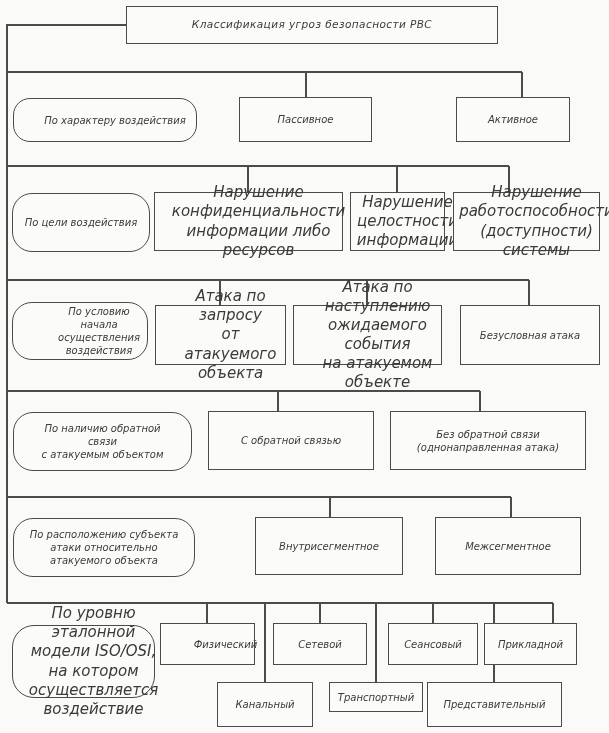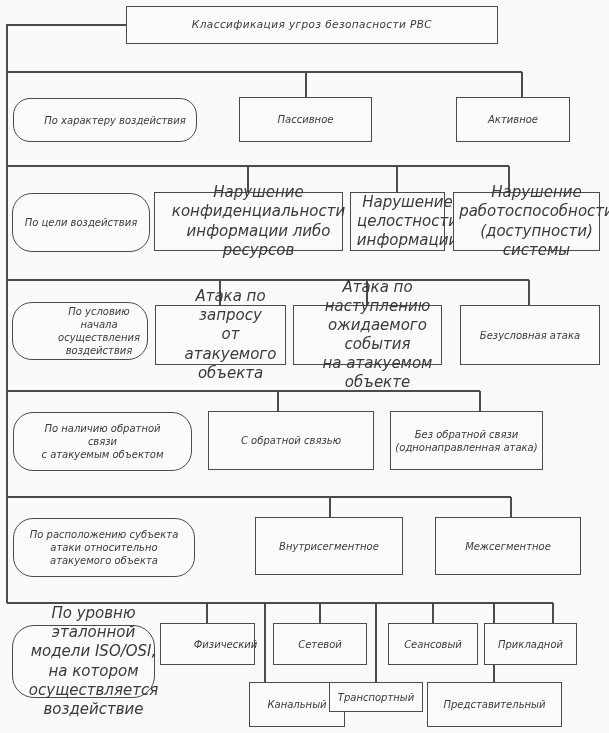--- a/index.html
+++ b/index.html
@@ -93,35 +93,35 @@
 объекта</div>
   <div class="box small" style="left:293px; top:305px; width:149px; height:60px;">Атака по наступлению
 ожидаемого события
 на атакуемом объекте</div>
   <div class="box" style="left:460px; top:305px; width:140px; height:60px;">Безусловная атака</div>
 
   <div class="rbox" style="left:13px; top:412px; width:179px; height:59px;">По наличию обратной
 связи
 с атакуемым объектом</div>
   <div class="box" style="left:208px; top:411px; width:166px; height:59px;">С обратной связью</div>
-  <div class="box" style="left:390px; top:411px; width:153px; height:59px;">Без обратной связи
+  <div class="box" style="left:390px; top:411px; width:196px; height:59px;">Без обратной связи
 (однонаправленная атака)</div>
 
   <div class="rbox" style="left:13px; top:518px; width:182px; height:59px;">По расположению субъекта
 атаки относительно
 атакуемого объекта</div>
   <div class="box" style="left:255px; top:517px; width:148px; height:58px;">Внутрисегментное</div>
   <div class="box" style="left:435px; top:517px; width:146px; height:58px;">Межсегментное</div>
 
   <div class="rbox small" style="left:12px; top:625px; width:143px; height:73px; border-radius:22px;">По уровню эталонной
 модели ISO/OSI,
 на котором
 осуществляется
 воздействие</div>
   <div class="box" style="left:160px; top:623px; width:95px; height:42px;padding-left:40px;">Физический</div>
   <div class="box" style="left:273px; top:623px; width:94px; height:42px;">Сетевой</div>
   <div class="box" style="left:388px; top:623px; width:90px; height:42px;">Сеансовый</div>
   <div class="box" style="left:484px; top:623px; width:93px; height:42px;">Прикладной</div>
-  <div class="box" style="left:217px; top:682px; width:96px; height:45px;margin-left:32px;">Канальный</div>
+  <div class="box" style="left:217px; top:682px; width:96px; height:45px;">Канальный</div>
   <div class="box" style="left:329px; top:682px; width:94px; height:30px;">Транспортный</div>
   <div class="box" style="left:427px; top:682px; width:135px; height:45px;">Представительный</div>
 
 </div>
 
 </body></html>

